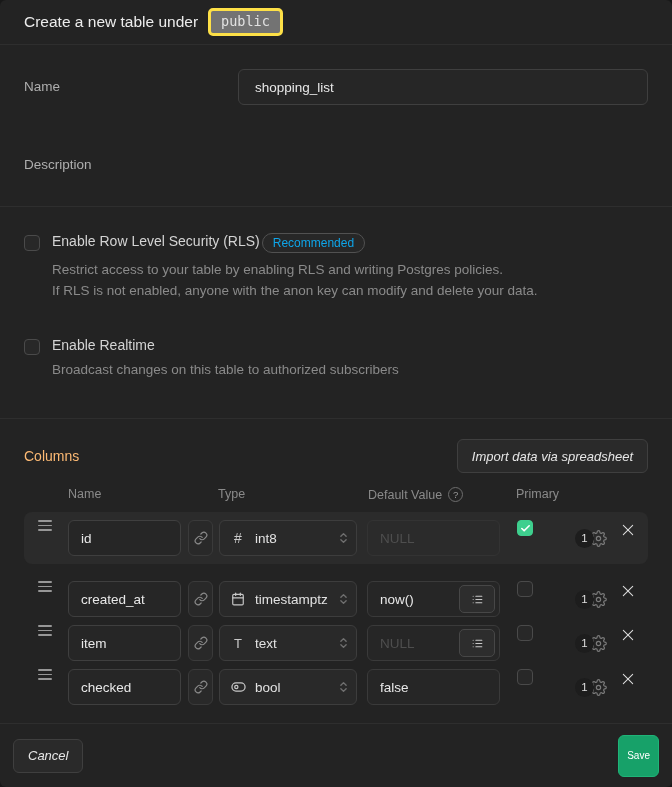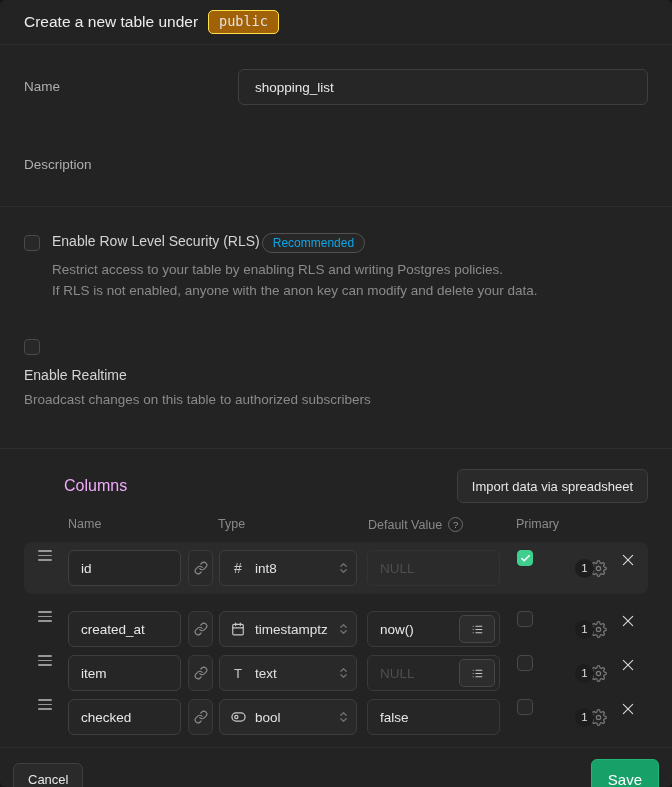--- a/index.html
+++ b/index.html
@@ -10,60 +10,60 @@
     display:flex; flex-direction:column; overflow:hidden; border-radius:6px;
   }
   
   .dlg-header {
     height:45px; flex:0 0 45px; display:flex; align-items:center; gap:10px;
     padding:8px 24px; border-bottom:1px solid #2e2e2e;
   }
   .dlg-title { font-size:15.5px; color:#ececec; }
   .schema-badge {
     font-family:"DejaVu Sans Mono","Liberation Mono",monospace;
-    font-size:13.5px; color:#e2e2e2; background:#a16207;
-    border:1px solid #fde047; border-radius:5px; padding:4px 10px; line-height:1;
+    font-size:13.5px; color:#e2e2e2; background:#737373;
+    border:3px solid #fde047; border-radius:5px; padding:4px 10px; line-height:1;
   }
   
   .section-fields { padding:24px 24px 34px; border-bottom:1px solid #2e2e2e; }
   .field-row { display:flex; }
   .field-row + .field-row { margin-top:42px; }
   .field-label { width:214px; padding-top:10px; font-size:13.5px; color:#aeaeae; }
   .text-input {
     flex:1; height:36px; background:#262626; border:1px solid #3f3f3f;
     border-radius:6px; display:flex; align-items:center; padding:0 16px;
     font-size:13.5px; color:#e8e8e8;
   }
   .text-input.empty { background:#242424; border-color:#333333; color:#5a5a5a; }
   
   .section-options { padding:26px 24px 38px; border-bottom:1px solid #2e2e2e; }
   .option-item { display:flex; gap:12px; }
-  .option-item + .option-item { margin-top:36px;flex-direction:column; }
+  .option-item + .option-item { margin-top:36px; }
   .checkbox {
     width:16px; height:16px; flex:0 0 16px; border:1px solid #4a4a4a; border-radius:4px;
     background:#282828; margin-top:2px; display:flex; align-items:center; justify-content:center;
     cursor:pointer;
   }
   .checkbox svg { display:none; }
   .checkbox.checked { background:#3ecf8e; border-color:#3ecf8e; }
   .checkbox.checked svg { display:block; }
   .option-head { display:flex; align-items:flex-start; gap:2px; margin-bottom:6px; }
   .option-label { font-size:14px; color:#d4d4d4; }
   .rec-badge {
     font-size:12px; color:#0ea5e9; border:1px solid #515151; border-radius:999px;
     padding:3px 10px; line-height:1; background:rgba(255,255,255,0.02);
   }
   .option-desc { font-size:13.5px; color:#8a8a8a; line-height:21px; }
   
   .section-columns { padding:20px 24px 12px; }
   .columns-head { display:flex; align-items:center; justify-content:space-between; margin-bottom:14px; }
-  .columns-title { font-size:16px; color:#f0abfc;margin-left:40px; }
+  .columns-title { font-size:14px; color:#fdba74; }
   .btn {
     font-family:inherit; font-size:13px; color:#e6e6e6; background:#2a2a2a;
-    border:1px solid #3f3f3f; border-radius:6px; height:34px; padding:0 14px; cursor:pointer;
+    border:1px solid #3f3f3f; border-radius:6px; height:34px; padding:0 14px; cursor:pointer;font-style:italic;
   }
   .col-headers { position:relative; height:15px; margin-bottom:10px; font-size:12.5px; color:#8a8a8a; }
   .col-headers .h-name    { position:absolute; left:44px; }
   .col-headers .h-type    { position:absolute; left:194px; }
   .col-headers .h-default { position:absolute; left:344px; display:flex; align-items:center; gap:6px; }
   .col-headers .h-primary { position:absolute; left:492px; }
   .help-circle {
     width:15px; height:15px; border:1px solid #6d6d6d; border-radius:50%;
     display:inline-flex; align-items:center; justify-content:center;
     font-size:9.5px; color:#9a9a9a;
@@ -113,22 +113,22 @@
   .x-btn {
     width:20px; height:20px; margin-left:11px; background:none; border:none; padding:0;
     color:#dcdcdc; cursor:pointer; display:flex; align-items:center; justify-content:center;
   }
   
   .dlg-footer {
     margin-top:auto; flex:0 0 64px; border-top:1px solid #2e2e2e;
     display:flex; align-items:center; justify-content:space-between; padding:0 13px;
   }
   .btn-save {
-    font-family:inherit; font-size:15px; color:#ffffff; background:#17a169;
-    border:1px solid #1fb478; border-radius:6px; height:42px; padding:0 16px; cursor:pointer;
+    font-family:inherit; font-size:10px; color:#ffffff; background:#17a169;
+    border:1px solid #1fb478; border-radius:6px; height:42px; padding:0 8px; cursor:pointer;
   }
 </style>
 </head>
 <body>
 
 <div class="dialog">
 
   <div class="dlg-header">
     <span class="dlg-title">Create a new table under</span>
     <span class="schema-badge">public</span>

